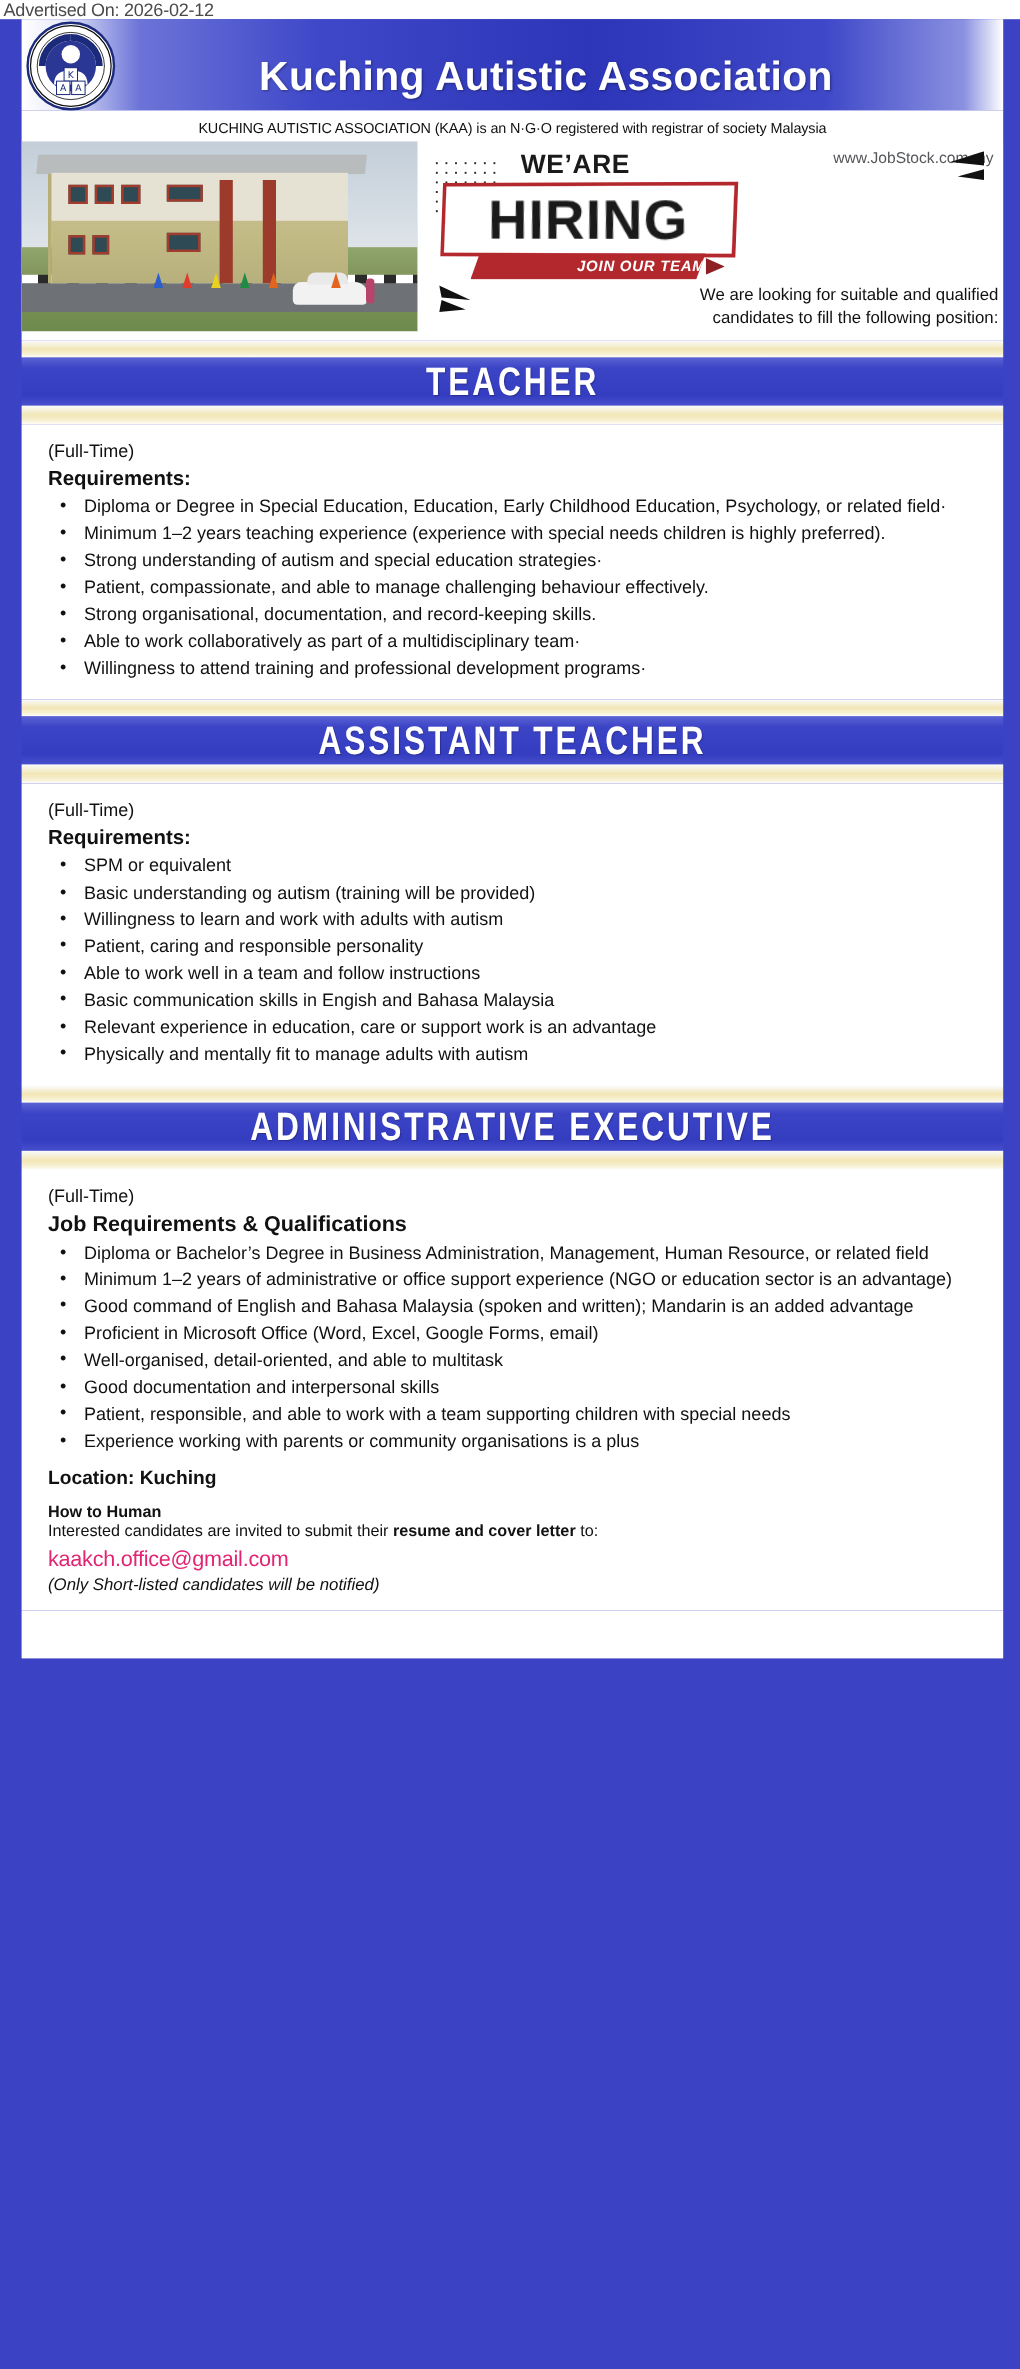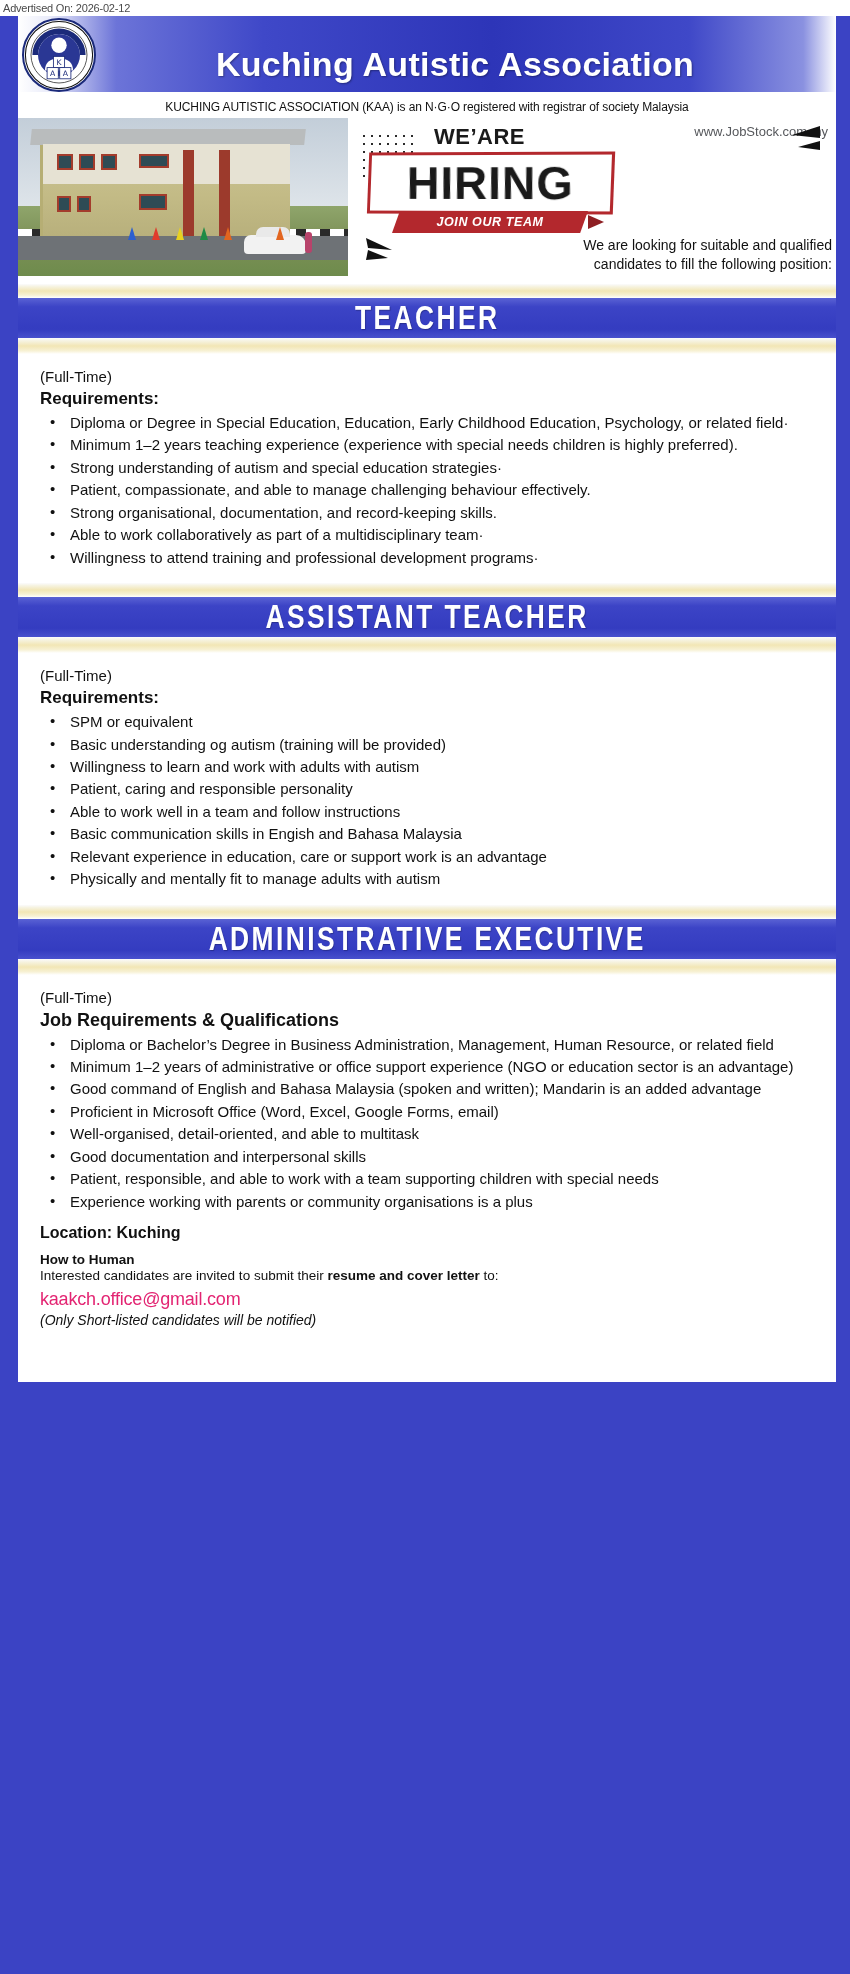--- a/index.html
+++ b/index.html
@@ -12,21 +12,21 @@
 
   
   .ad-strip {
     height: 16px;
     background: #ffffff;
     display: flex;
     align-items: center;
     padding-left: 3px;
   }
   .ad-strip .ad-text {
-    font-size: 11px;
+    font-size: 15px;
     color: #4a4a4a;
     font-family: "Liberation Sans", sans-serif;
     letter-spacing: -0.2px;
   }
 
   
   .poster {
     position: relative;
     width: 850px;
     height: 1958px;
@@ -148,21 +148,21 @@
   }
   .hiring-text {
     font-size: 46px; line-height: 1; font-weight: bold; letter-spacing: 1px;
     color: #1a1a1a; font-family: "Liberation Sans", sans-serif;
     transform: skewX(2.2deg);
   }
   .join-banner {
     position: absolute; left: 44px; top: 93px; width: 196px; height: 22px;
     background: #b3282d; color: #ffffff; font-size: 12.5px; font-style: italic;
     font-weight: bold; letter-spacing: 0.6px;
-    display: flex; align-items: center; justify-content: center;
+    display: flex; align-items: center; justify-content: flex-end;
     clip-path: polygon(4% 0, 100% 0, 96% 100%, 0% 100%);
   }
   .join-banner-tail {
     position: absolute; left: 240px; top: 97px; width: 16px; height: 14px;
     background: #8e1f23; clip-path: polygon(0 0, 100% 50%, 0 100%);
   }
   .arrow-glyph {
     position: absolute; left: 18px; top: 118px; width: 28px; height: 26px;
     color: #111; font-size: 28px; line-height: 1;
   }

